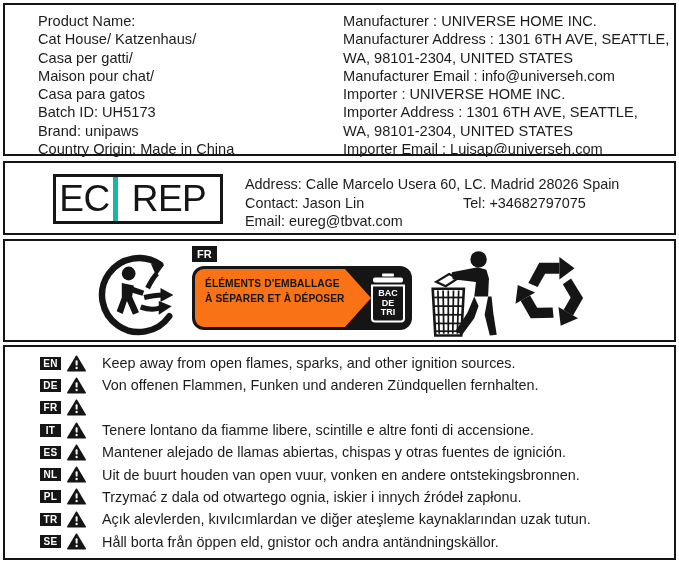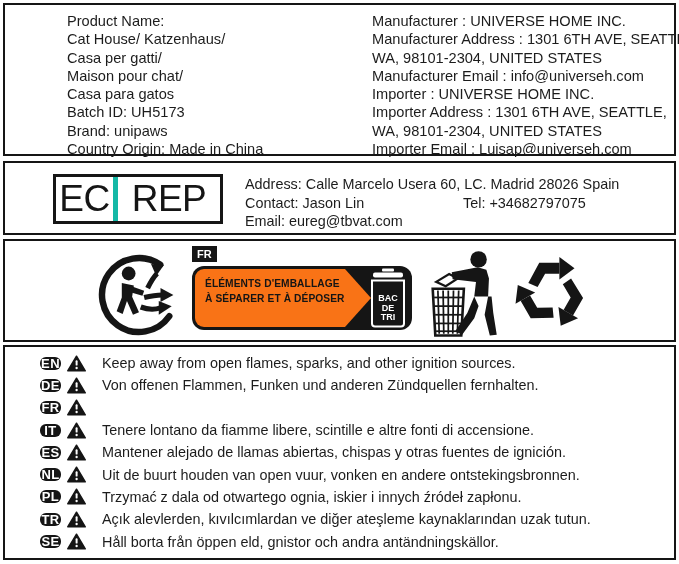--- a/index.html
+++ b/index.html
@@ -8,21 +8,21 @@
     font-family:"Liberation Sans","DejaVu Sans",sans-serif;color:#1c1c1c;
     -webkit-font-smoothing:antialiased;
   }
   .box{position:absolute;left:3px;right:3px;border:2px solid #151515;background:#fff;box-sizing:border-box;}
   #box-info{top:3px;height:153px;}
   #box-ecrep{top:161px;height:74px;}
   #box-icons{top:239px;height:103px;}
   #box-warnings{top:345px;height:215px;}
 
   
-  .col{position:absolute;top:7px;font-size:14.6px;line-height:18.3px;white-space:nowrap;margin-left:29px;}
+  .col{position:absolute;top:7px;font-size:14.6px;line-height:18.3px;white-space:nowrap;}
   #col-left{left:33px;}
   #col-right{left:338px;}
 
   
   #box-ecrep{display:flex;align-items:flex-start;padding:11px 0 0 48px;}
   .ecrep-symbol{display:flex;border:3px solid #151515;height:44px;}
   .ecrep-cell{display:flex;align-items:center;justify-content:center;
     font-size:37px;line-height:44px;letter-spacing:-0.5px;color:#151515;}
   .ecrep-cell.ec{width:57px;border-right:5px solid #14b8a6;}
   .ecrep-cell.rep{width:102px;border-radius:13px;}
@@ -37,29 +37,29 @@
   .lozenge{position:absolute;left:0;top:22px;width:220px;height:64px;background:#151515;border-radius:12px;}
   .loz-white{position:absolute;left:3px;top:3px;width:176px;height:58px;background:#f97316;
     border-radius:9px 0 0 9px;
     clip-path:polygon(0 0,150px 0,176px 50%,150px 100%,0 100%);}
   .loz-text{position:absolute;left:10px;top:7px;font-size:10.2px;font-weight:bold;
     line-height:15.2px;letter-spacing:0.1px;white-space:nowrap;color:#151515;}
   .bin{position:absolute;right:7px;top:50%;transform:translateY(-50%);width:34px;}
   .bin-handle{width:12px;height:3px;background:#fff;margin:0 auto 1px;border-radius:1px;}
   .bin-lid{height:5px;background:#fff;border-radius:2px;margin:0 2px 2px;}
   .bin-body{border:2.5px solid #fff;border-radius:0 0 4px 4px;color:#fff;font-weight:bold;
-    font-size:9px;line-height:9.6px;text-align:center;padding:12px 0 3px;}
+    font-size:9px;line-height:9.6px;text-align:center;padding:2px 0 3px;}
   .tidyman{position:absolute;left:424px;top:8px;}
   .recycle{position:absolute;left:500px;top:10px;}
 
   
   #box-warnings{padding-top:5px;}
   .warn-row{display:flex;align-items:center;height:22.3px;padding-left:35px;}
-  .lang-badge{width:21px;height:13px;background:#151515;color:#fff;border-radius:6px;
-    font-size:13px;font-weight:bold;letter-spacing:0.4px;
+  .lang-badge{width:21px;height:13px;background:#151515;color:#fff;border-radius:0;
+    font-size:10px;font-weight:bold;letter-spacing:0.4px;
     display:flex;align-items:center;justify-content:center;flex:0 0 auto;}
   .warn-tri{margin-left:6px;flex:0 0 auto;}
   .warn-text{margin-left:16px;font-size:14.4px;white-space:nowrap;}
 </style>
 </head>
 <body>
 
 <section class="box" id="box-info">
   <div class="col" id="col-left">
     <div>Product Name:</div>

